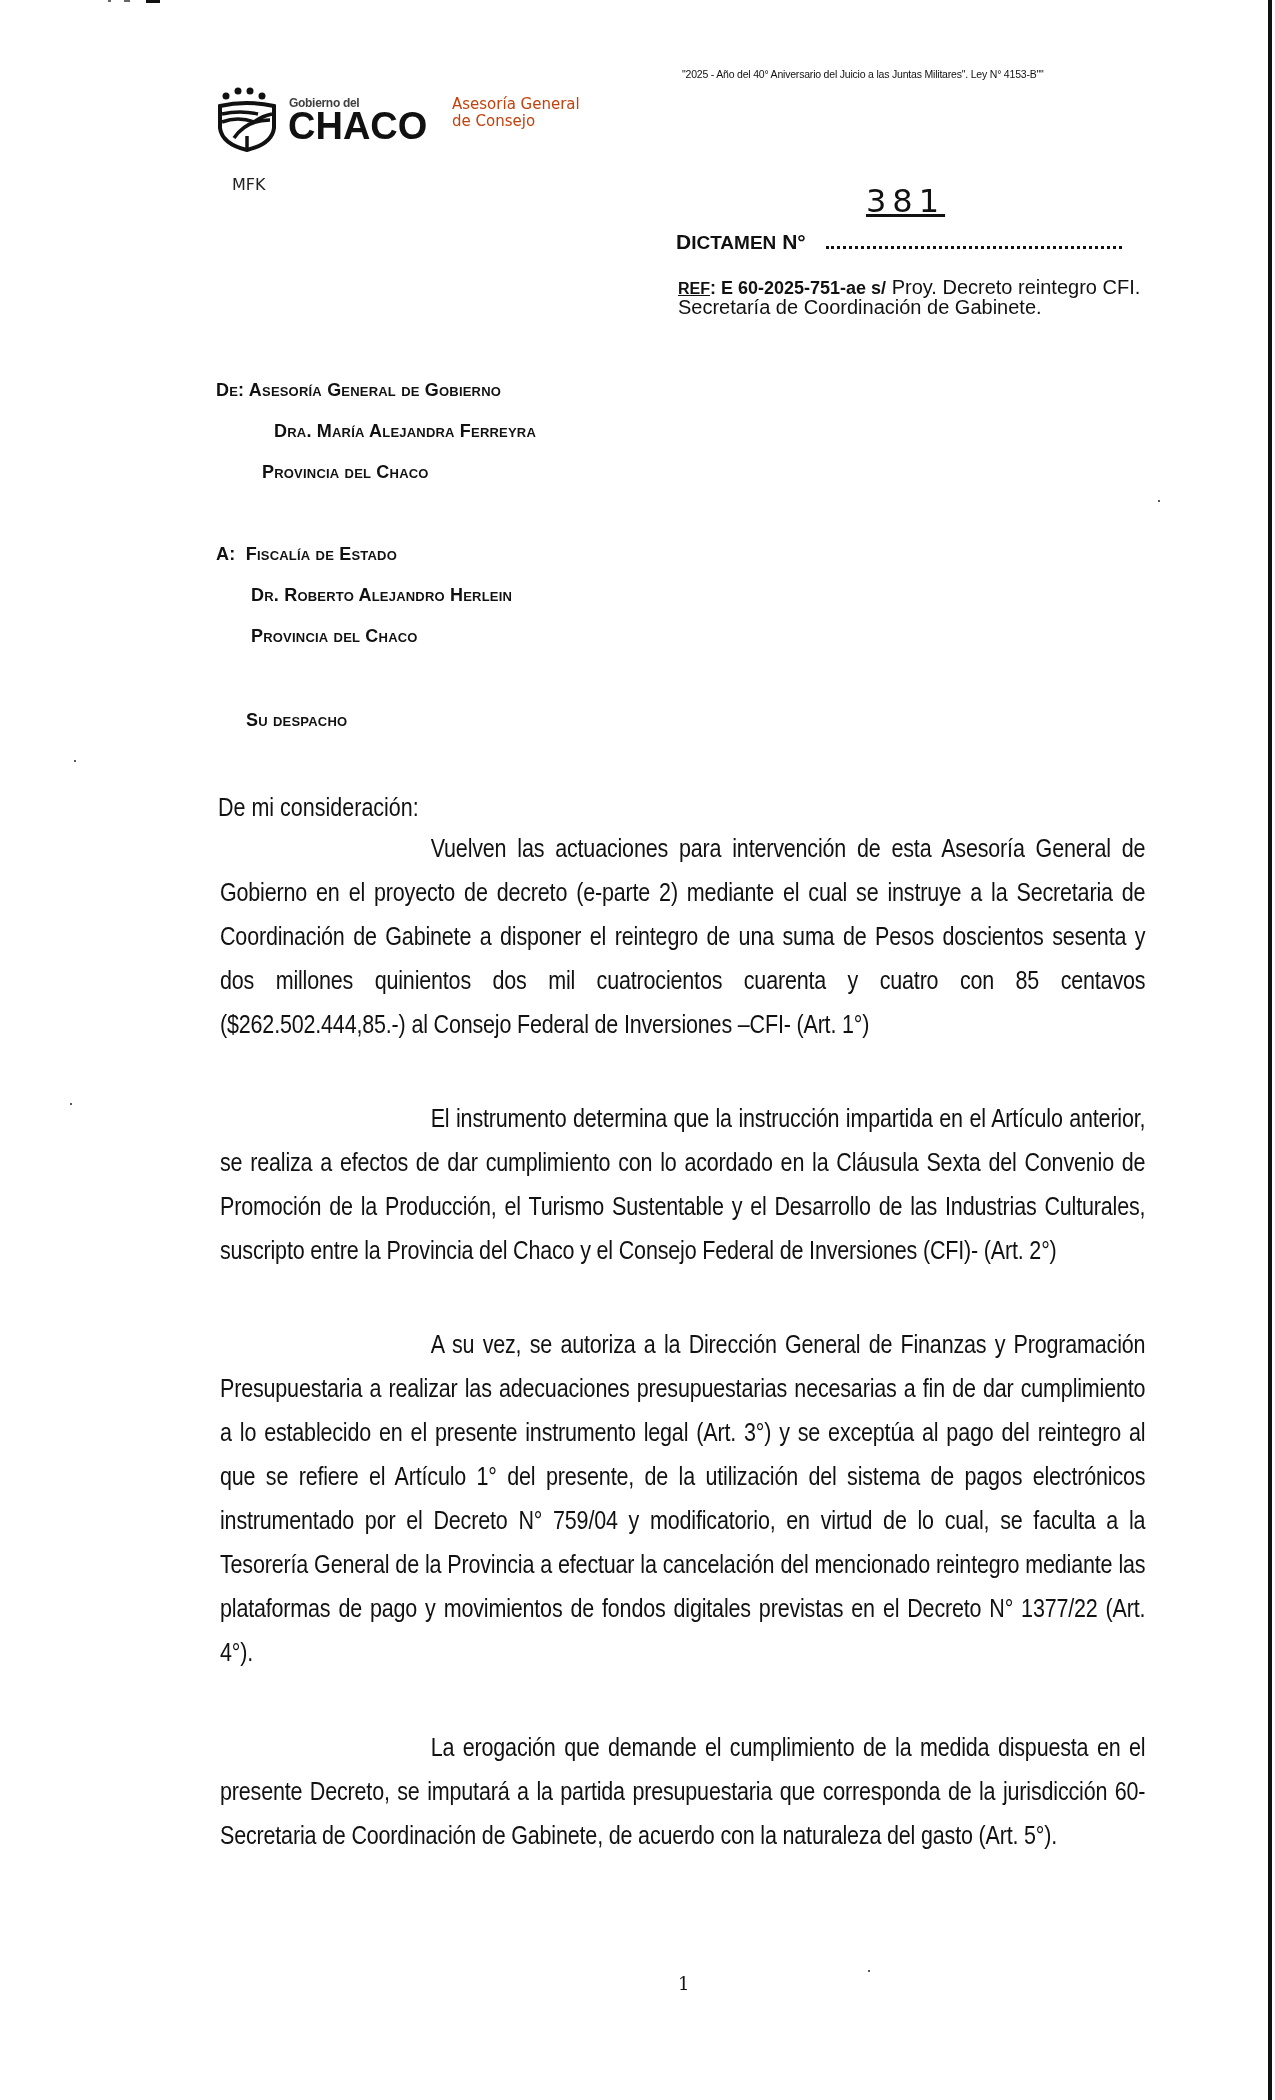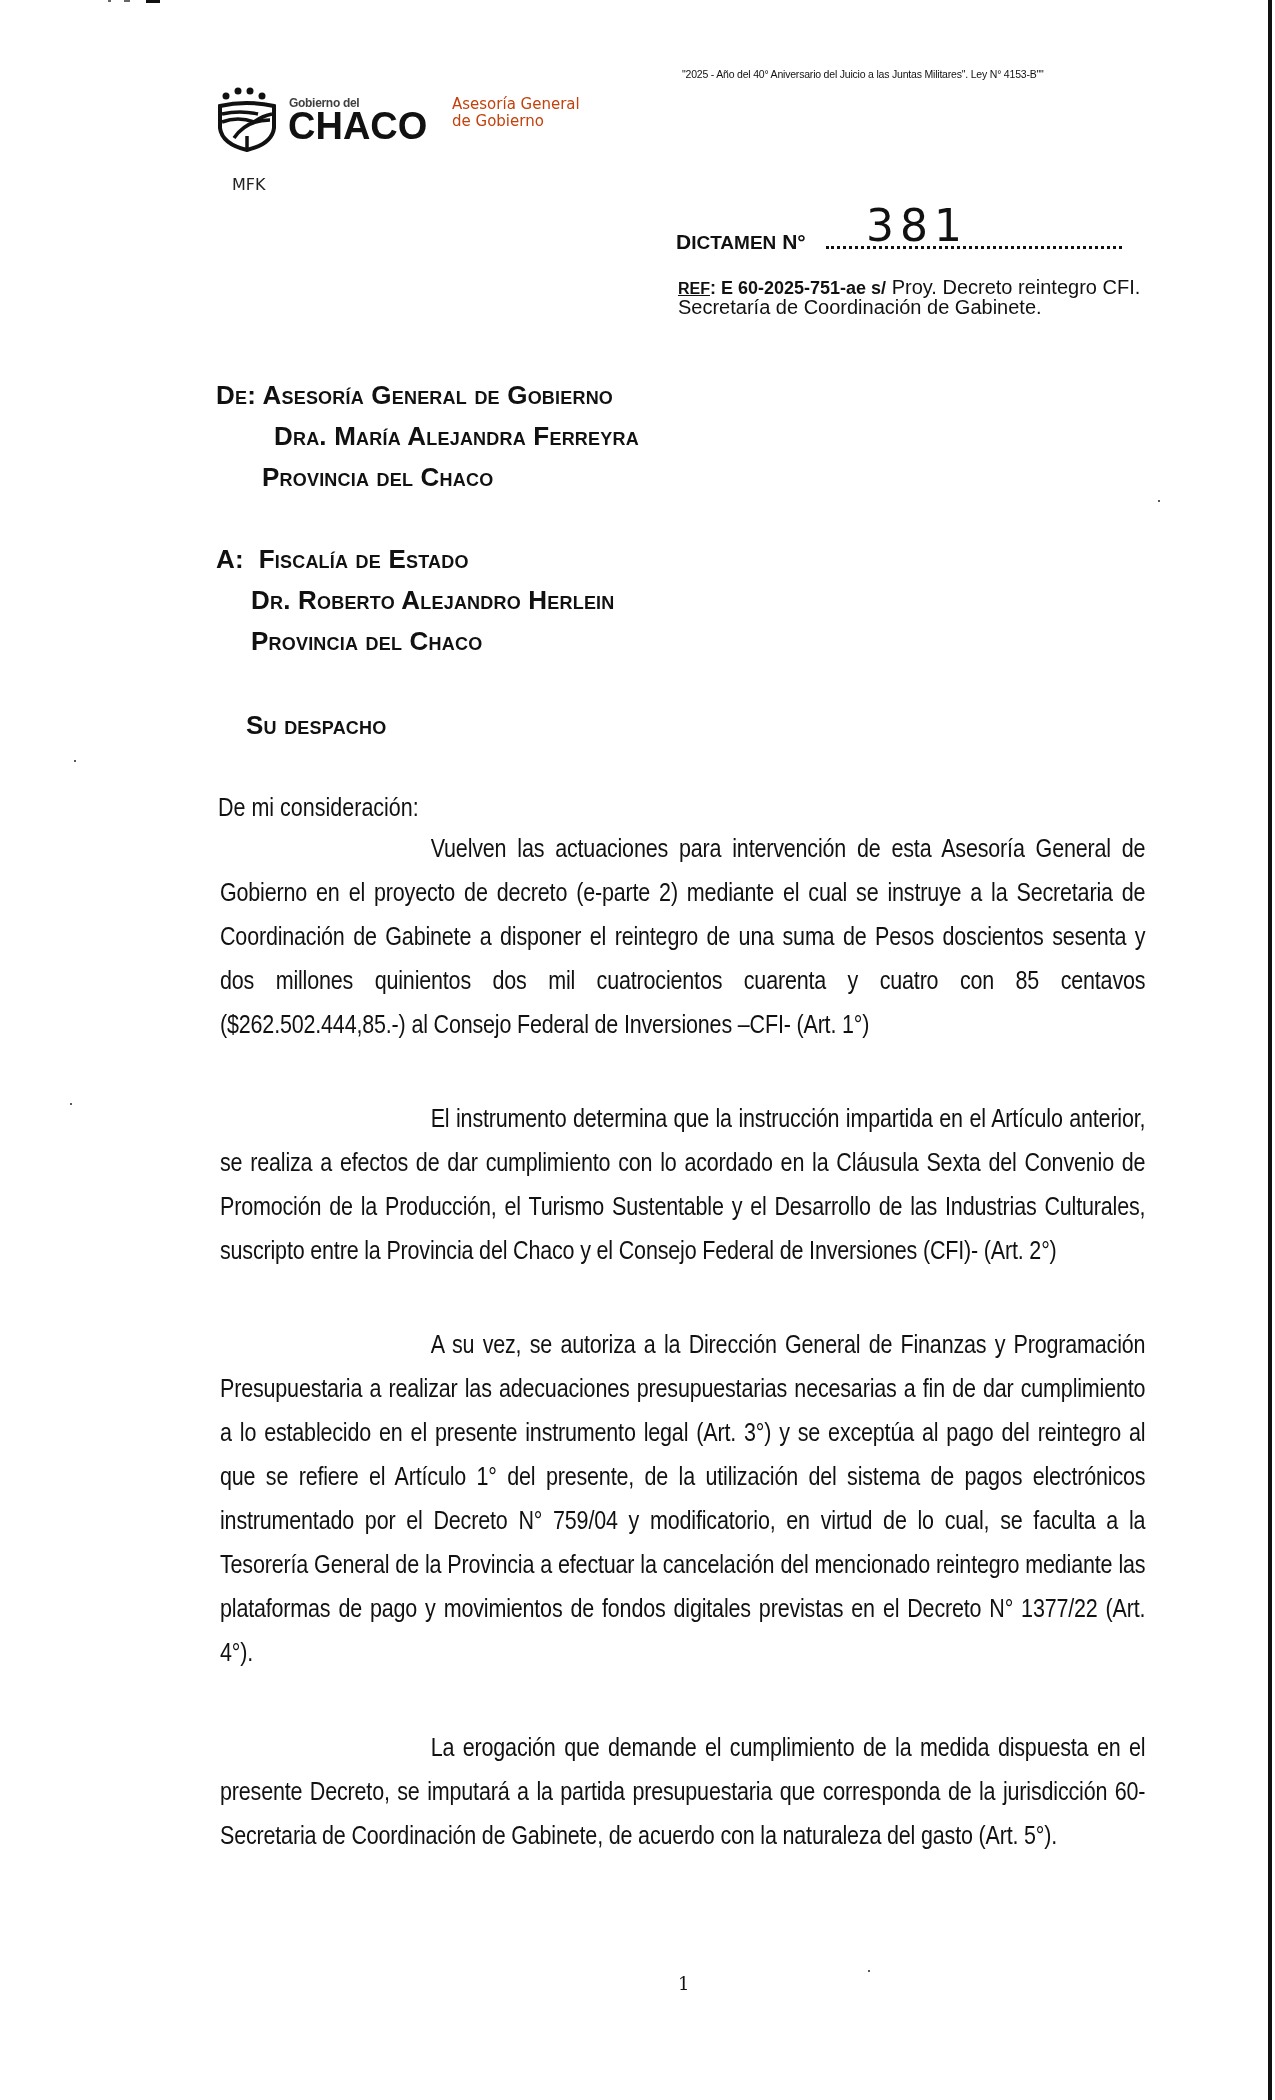--- a/index.html
+++ b/index.html
@@ -20,28 +20,28 @@
     .logo-big { position: absolute; left: 72px; top: 19px; font-size: 38px; font-weight: bold; letter-spacing: 0px; color: #111; }
     .asesoria { position: absolute; left: 452px; top: 96px; font-size: 15px; line-height: 17px; font-family: "DejaVu Sans", sans-serif; color: #c2410c; }
     .mfk { position: absolute; left: 232px; top: 175px; font-size: 16px; font-family: "DejaVu Sans", sans-serif; color: #222; }
 
     .motto { position: absolute; left: 682px; top: 68px; font-size: 10.5px; letter-spacing: -0.2px; color: #111; white-space: nowrap; }
 
     
     .dictamen { position: absolute; left: 676px; top: 230px; font-weight: bold; font-size: 19px; white-space: nowrap; }
     .sc-big { font-size: 21px; }
     .dots { position: absolute; left: 826px; top: 236px; width: 296px; border-bottom: 3px dotted #111; height: 10px; }
-    .dictamen-num { position: absolute; left: 866px; top: 200px; font-size: 44px; font-family: "DejaVu Sans", sans-serif; font-weight: normal; letter-spacing: 6px; color: #111; }
+    .dictamen-num { position: absolute; left: 866px; top: 182px; font-size: 32px; font-family: "DejaVu Sans", sans-serif; font-weight: normal; letter-spacing: 6px; color: #111; text-decoration: underline; }
     .ref { position: absolute; left: 678px; top: 278px; font-size: 16px; line-height: 18px; width: 470px; }
     .ref-label { font-weight: bold; text-decoration: underline; }
     .ref-code { font-weight: bold; font-size: 18px; }
     .ref-rest { font-size: 20px; }
 
     
-    .addr { position: absolute; font-weight: bold; font-size: 26px; font-variant: small-caps; white-space: nowrap; letter-spacing: 0.2px; }
+    .addr { position: absolute; font-weight: bold; font-size: 18px; font-variant: small-caps; white-space: nowrap; letter-spacing: 0.2px; }
     .para { position: absolute; left: 220px; width: 1076px; font-size: 25px; line-height: 44px; text-align: justify; transform: scaleX(0.86); transform-origin: left top; letter-spacing: -0.2px; }
     .para .indent { display: inline-block; width: 245px; }
     .salutation { position: absolute; left: 218px; top: 793px; font-size: 25px; transform: scaleX(0.86); transform-origin: left top; }
 
     .page-num { position: absolute; left: 678px; top: 1973px; font-size: 18px; font-family: "DejaVu Serif", serif; }
     .speck { position: absolute; width: 2px; height: 2px; background: #222; border-radius: 1px; }
   </style>
 </head>
 <body>
 
@@ -63,21 +63,21 @@
     <path d="M6 36 Q22 30 38 36 Q46 30 56 28" fill="none" stroke="#111" stroke-width="3.5"></path>
     <path d="M18 52 Q30 34 54 34" fill="none" stroke="#111" stroke-width="3.5"></path>
     <path d="M31 62 L31 50" stroke="#111" stroke-width="3.5"></path>
   </svg>
   <div class="logo-small">Gobierno del</div>
   <div class="logo-big">CHACO</div>
 </div>
 
 <div class="asesoria">
   <div>Asesoría General</div>
-  <div>de Gobierno</div>
+  <div>de Consejo</div>
 </div>
 
 <div class="mfk">MFK</div>
 
 <div class="motto">"2025 -  Año del 40° Aniversario del Juicio a las Juntas Militares". Ley N° 4153-B""</div>
 
 <div class="dictamen">
   <span class="sc-big">D</span><span>ICTAMEN</span><span class="sc-big"> N°</span>
 </div>
 <div class="dots"></div>

